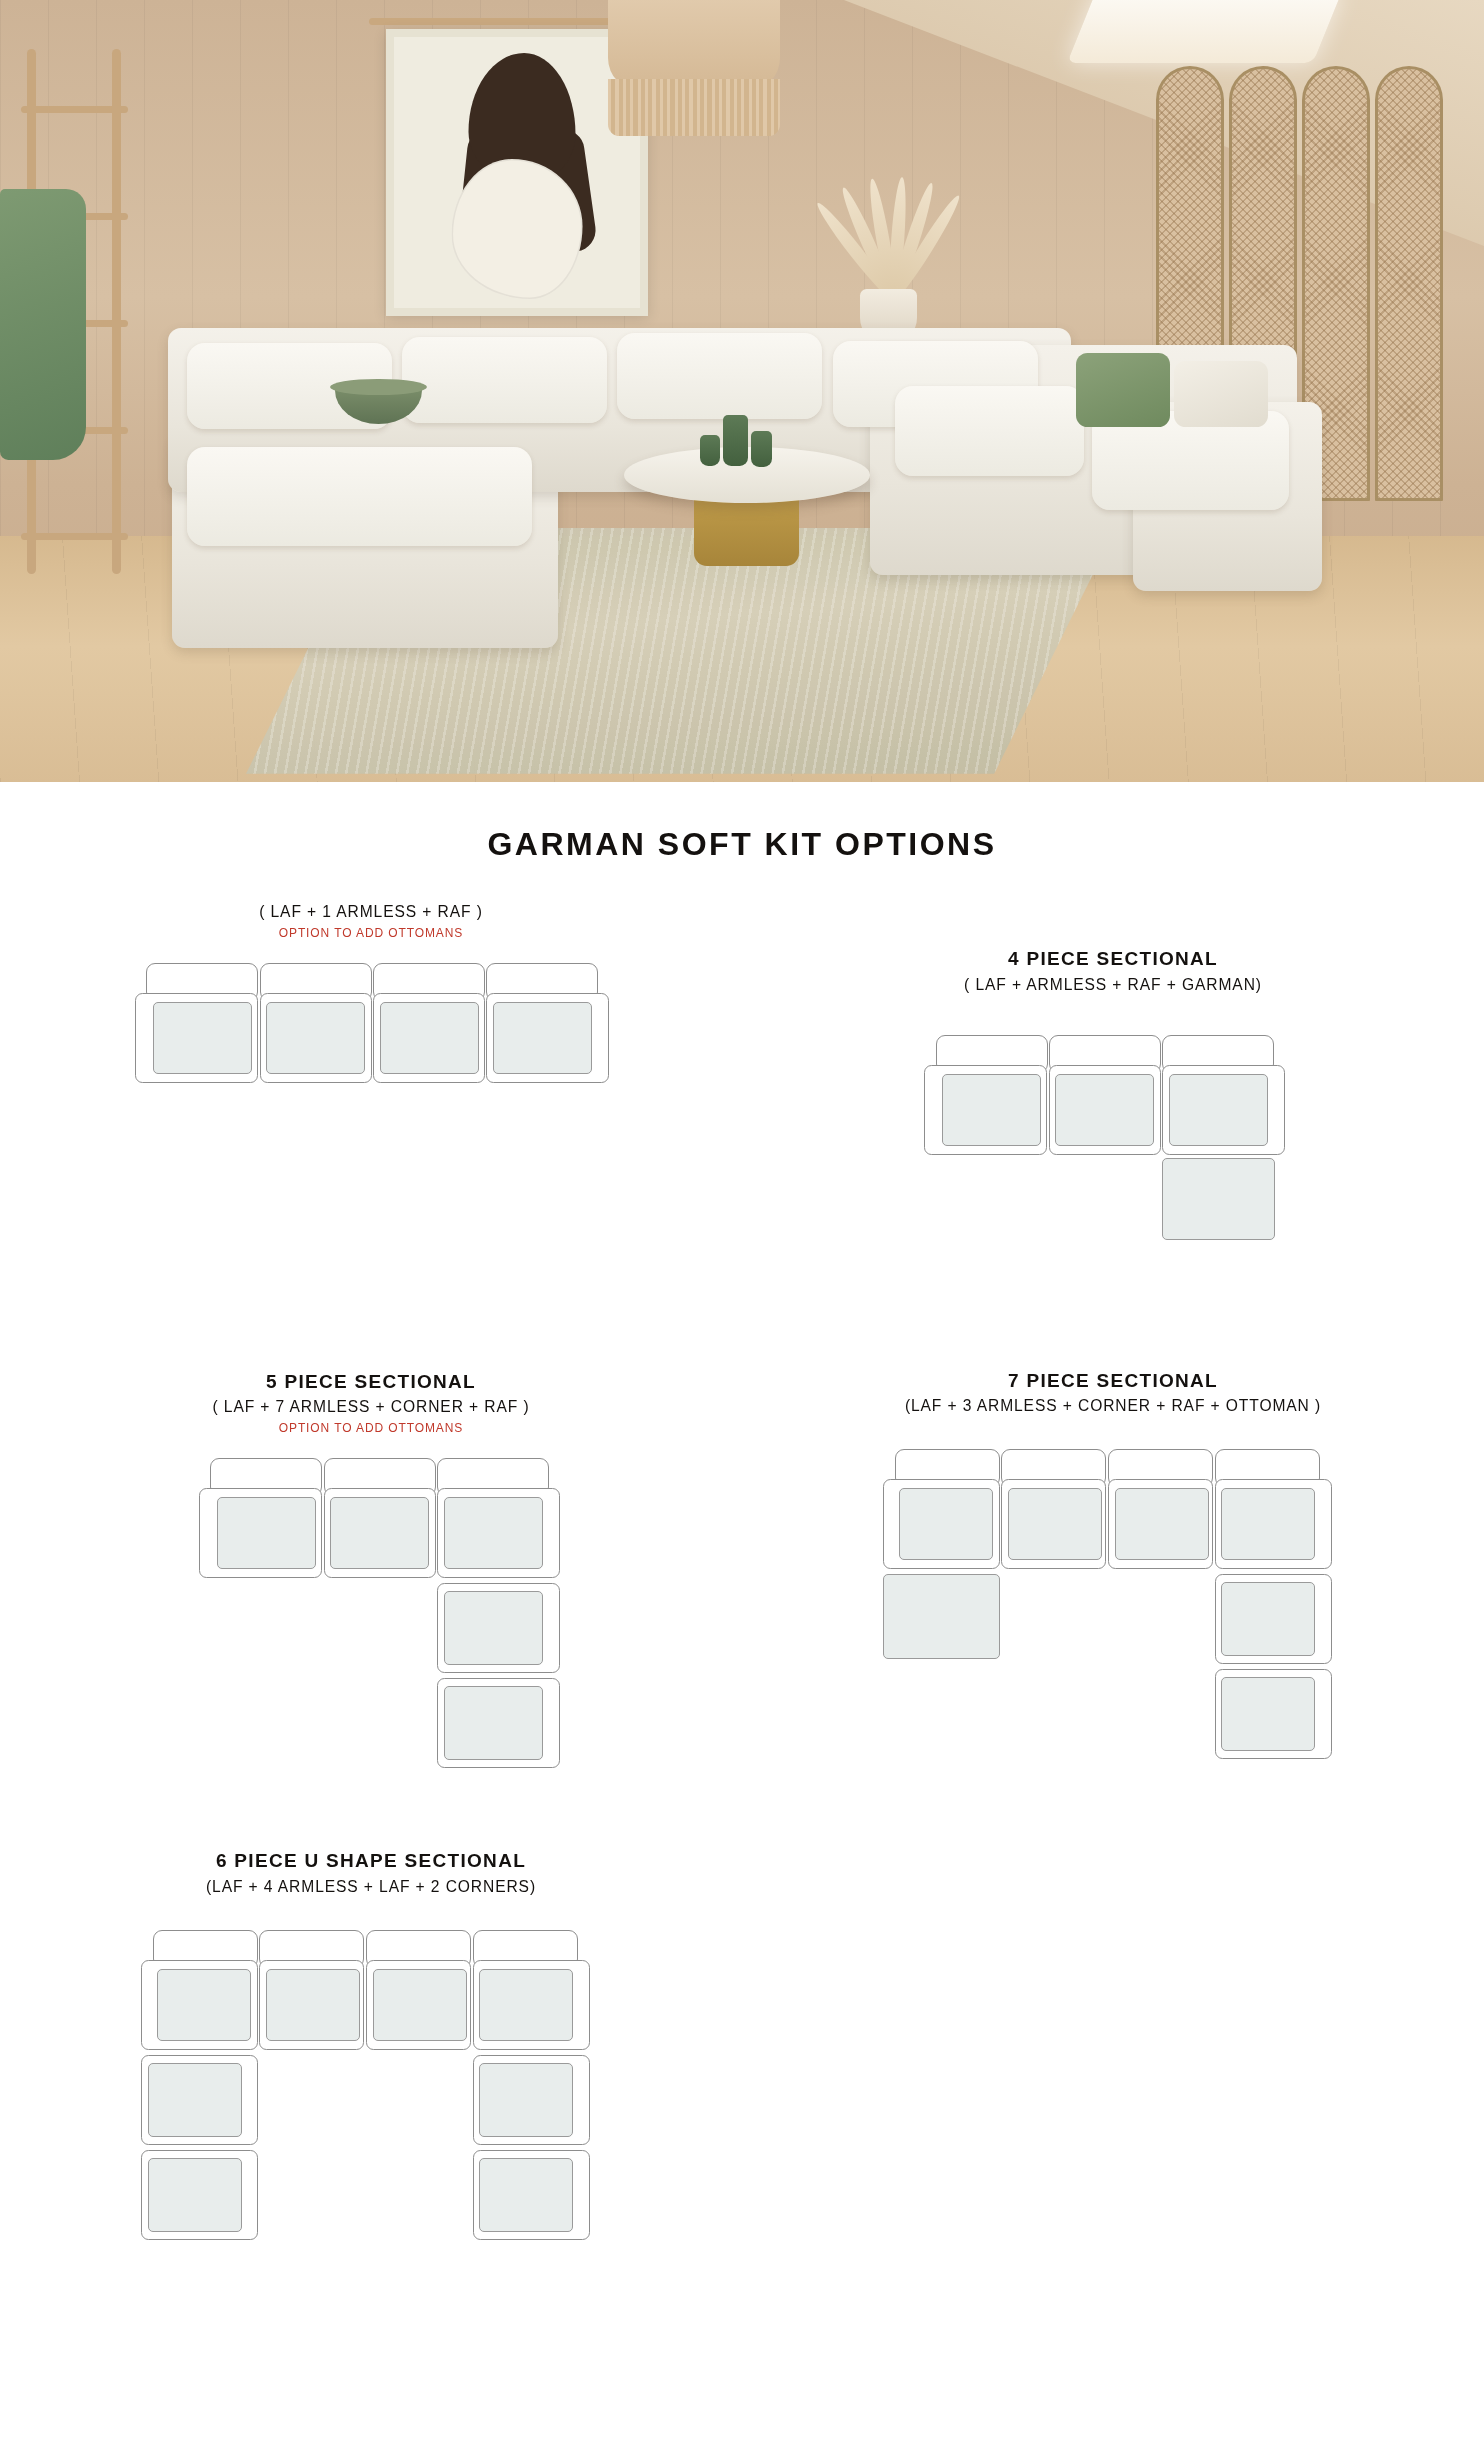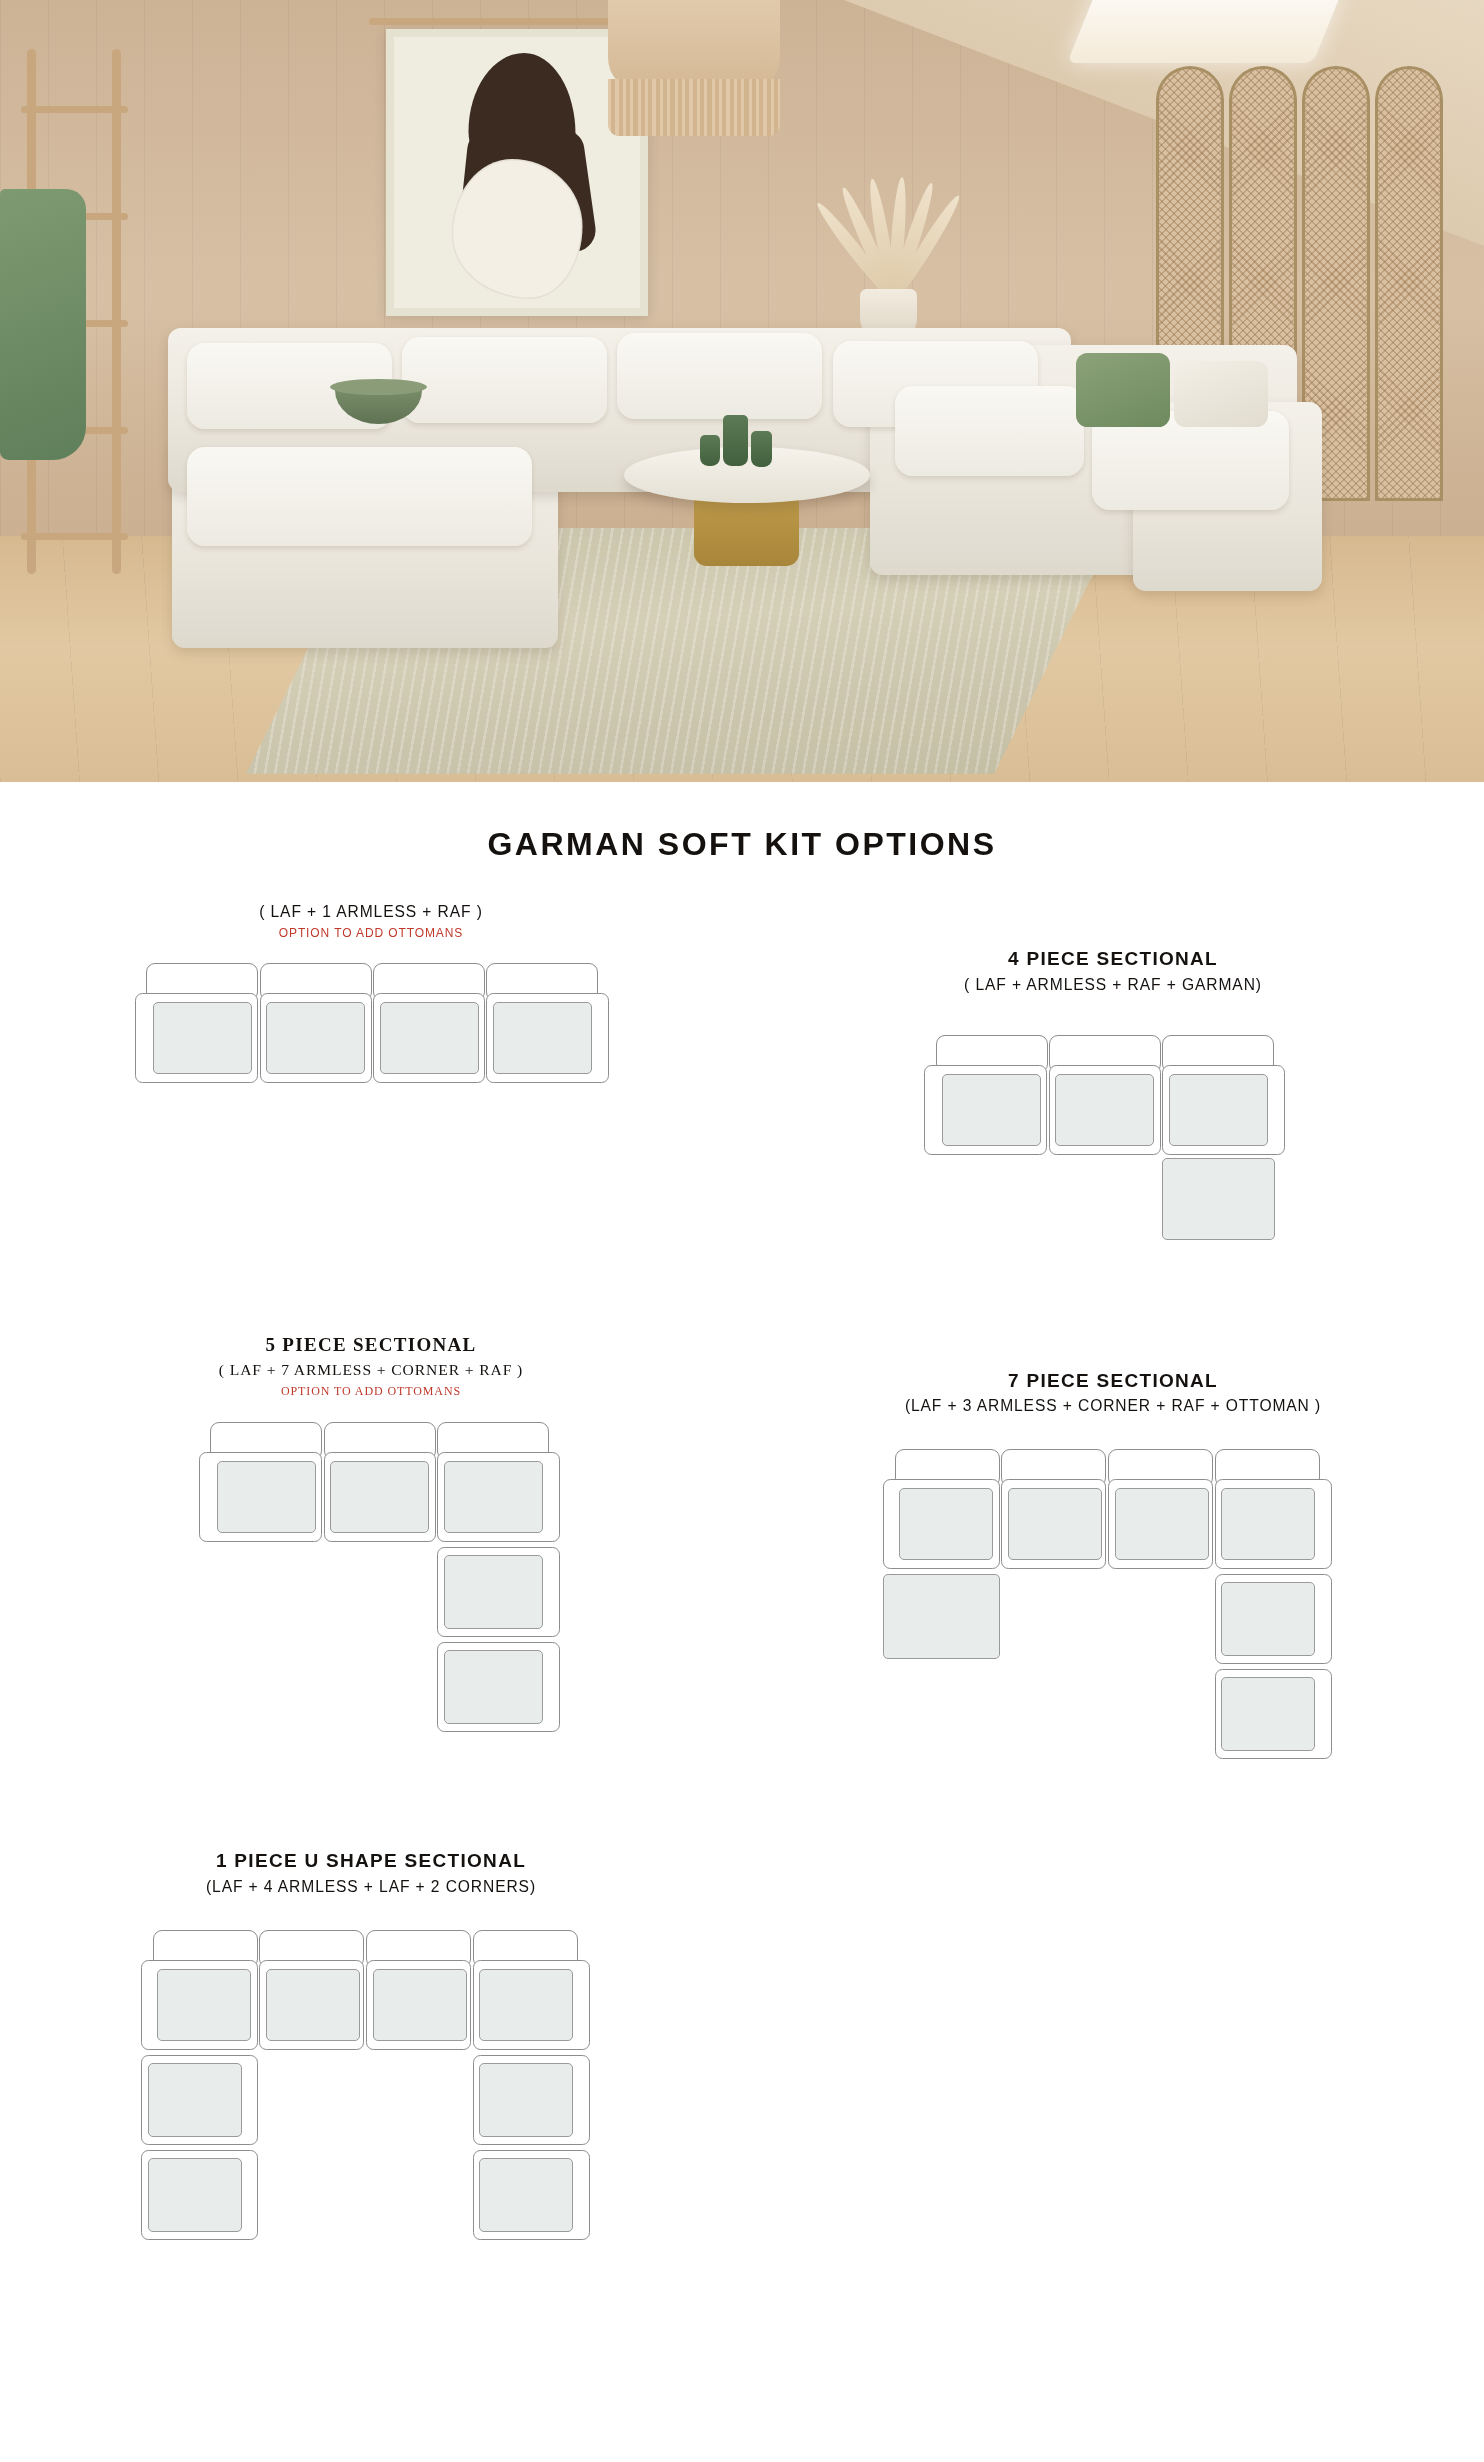--- a/index.html
+++ b/index.html
@@ -406,21 +406,21 @@
           <div class="mod" style="left:125px; top:30px; width:112px; height:90px;"></div>
           <div class="mod" style="left:238px; top:30px; width:123px; height:90px;"></div>
           <div class="seat" style="left:18px;  top:39px; width:99px; height:72px;"></div>
           <div class="seat" style="left:131px; top:39px; width:99px; height:72px;"></div>
           <div class="seat" style="left:245px; top:39px; width:99px; height:72px;"></div>
           <div class="otto" style="left:238px; top:123px; width:113px; height:82px;"></div>
         </div>
       </div>
     </div>
 
-    <div class="cell" style="margin-top:28px;font-family:Liberation Serif, serif;">
+    <div class="cell" style="margin-top:65px;">
       <p class="opt-title">5 PIECE  SECTIONAL</p>
       <p class="opt-sub">( LAF + 7 ARMLESS + CORNER + RAF )</p>
       <p class="opt-note">OPTION TO ADD OTTOMANS</p>
       <div class="diagram-wrap">
         <div class="diagram" style="width:345px; height:328px; margin-top:23px;">
 
           <div class="back" style="left:11.5px;  top:0px; width:112px; height:38px;"></div>
           <div class="back" style="left:125px; top:0px; width:112px; height:38px;"></div>
           <div class="back" style="left:238px; top:0px; width:112px; height:38px;"></div>
           <div class="mod" style="left:0px;   top:30px; width:123px; height:90px;"></div>
@@ -461,21 +461,21 @@
 
           <div class="mod" style="left:332px; top:125px; width:117px; height:90px;"></div>
           <div class="seat" style="left:338px; top:133px; width:94px; height:74px;"></div>
           <div class="mod" style="left:332px; top:220px; width:117px; height:90px;"></div>
           <div class="seat" style="left:338px; top:228px; width:94px; height:74px;"></div>
         </div>
       </div>
     </div>
 
     <div class="cell" style="margin-top:64px;">
-      <p class="opt-title">1 PIECE U SHAPE SECTIONAL</p>
+      <p class="opt-title">6 PIECE U SHAPE SECTIONAL</p>
       <p class="opt-sub">(LAF + 4 ARMLESS + LAF + 2 CORNERS)</p>
       <div class="diagram-wrap">
         <div class="diagram" style="width:460px; height:337px; margin-top:34px;">
 
           <div class="back" style="left:11.5px;  top:0px; width:105px; height:38px;"></div>
           <div class="back" style="left:118px; top:0px; width:105px; height:38px;"></div>
           <div class="back" style="left:225px; top:0px; width:105px; height:38px;"></div>
           <div class="back" style="left:332px; top:0px; width:105px; height:38px;"></div>
           <div class="mod" style="left:0px;   top:30px; width:117px; height:90px;"></div>
           <div class="mod" style="left:118px; top:30px; width:105px; height:90px;"></div>

